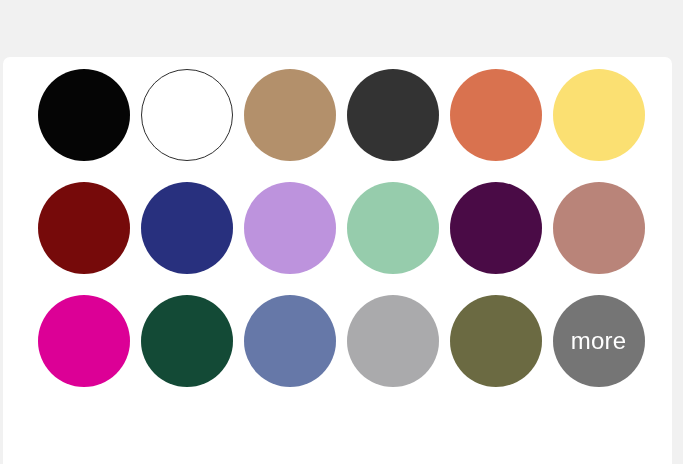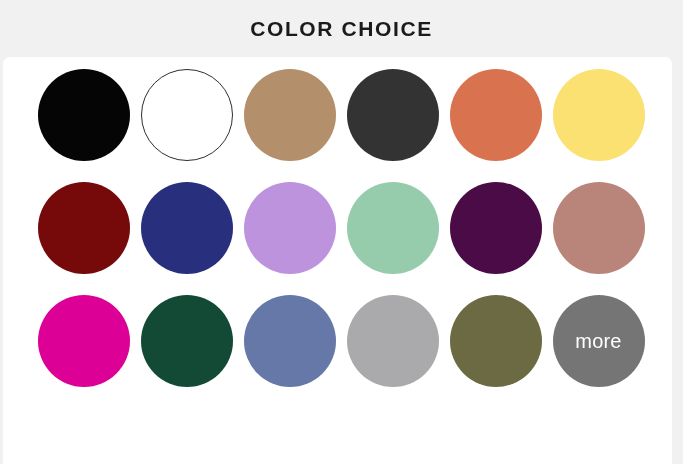--- a/index.html
+++ b/index.html
@@ -91,35 +91,32 @@
     justify-content: center;
     cursor: pointer;
   }
 
   .swatch.outlined {
     border: 1px solid #2e2e2e;
   }
 
   .more-label {
     color: #ffffff;
-    font-size: 20px;
+    font-size: 24px;
     font-weight: normal;
     letter-spacing: 0.2px;
     line-height: 1;
     user-select: none;
   }
 </style>
 </head>
 <body>
 
 <div id="app">
 
-  <div class="header">
-    <div class="header-title">COLOR CHOICE</div>
-  </div>
 
   <div class="card">
     <div class="swatch-grid" id="swatch-grid">
         <div class="swatch-row row-1">
           <div class="swatch-cell first">
             <div class="swatch" style="background: rgb(5, 5, 5);"></div>
           </div>
           <div class="swatch-cell">
             <div class="swatch outlined" style="background: rgb(255, 255, 255);"></div>
           </div>

